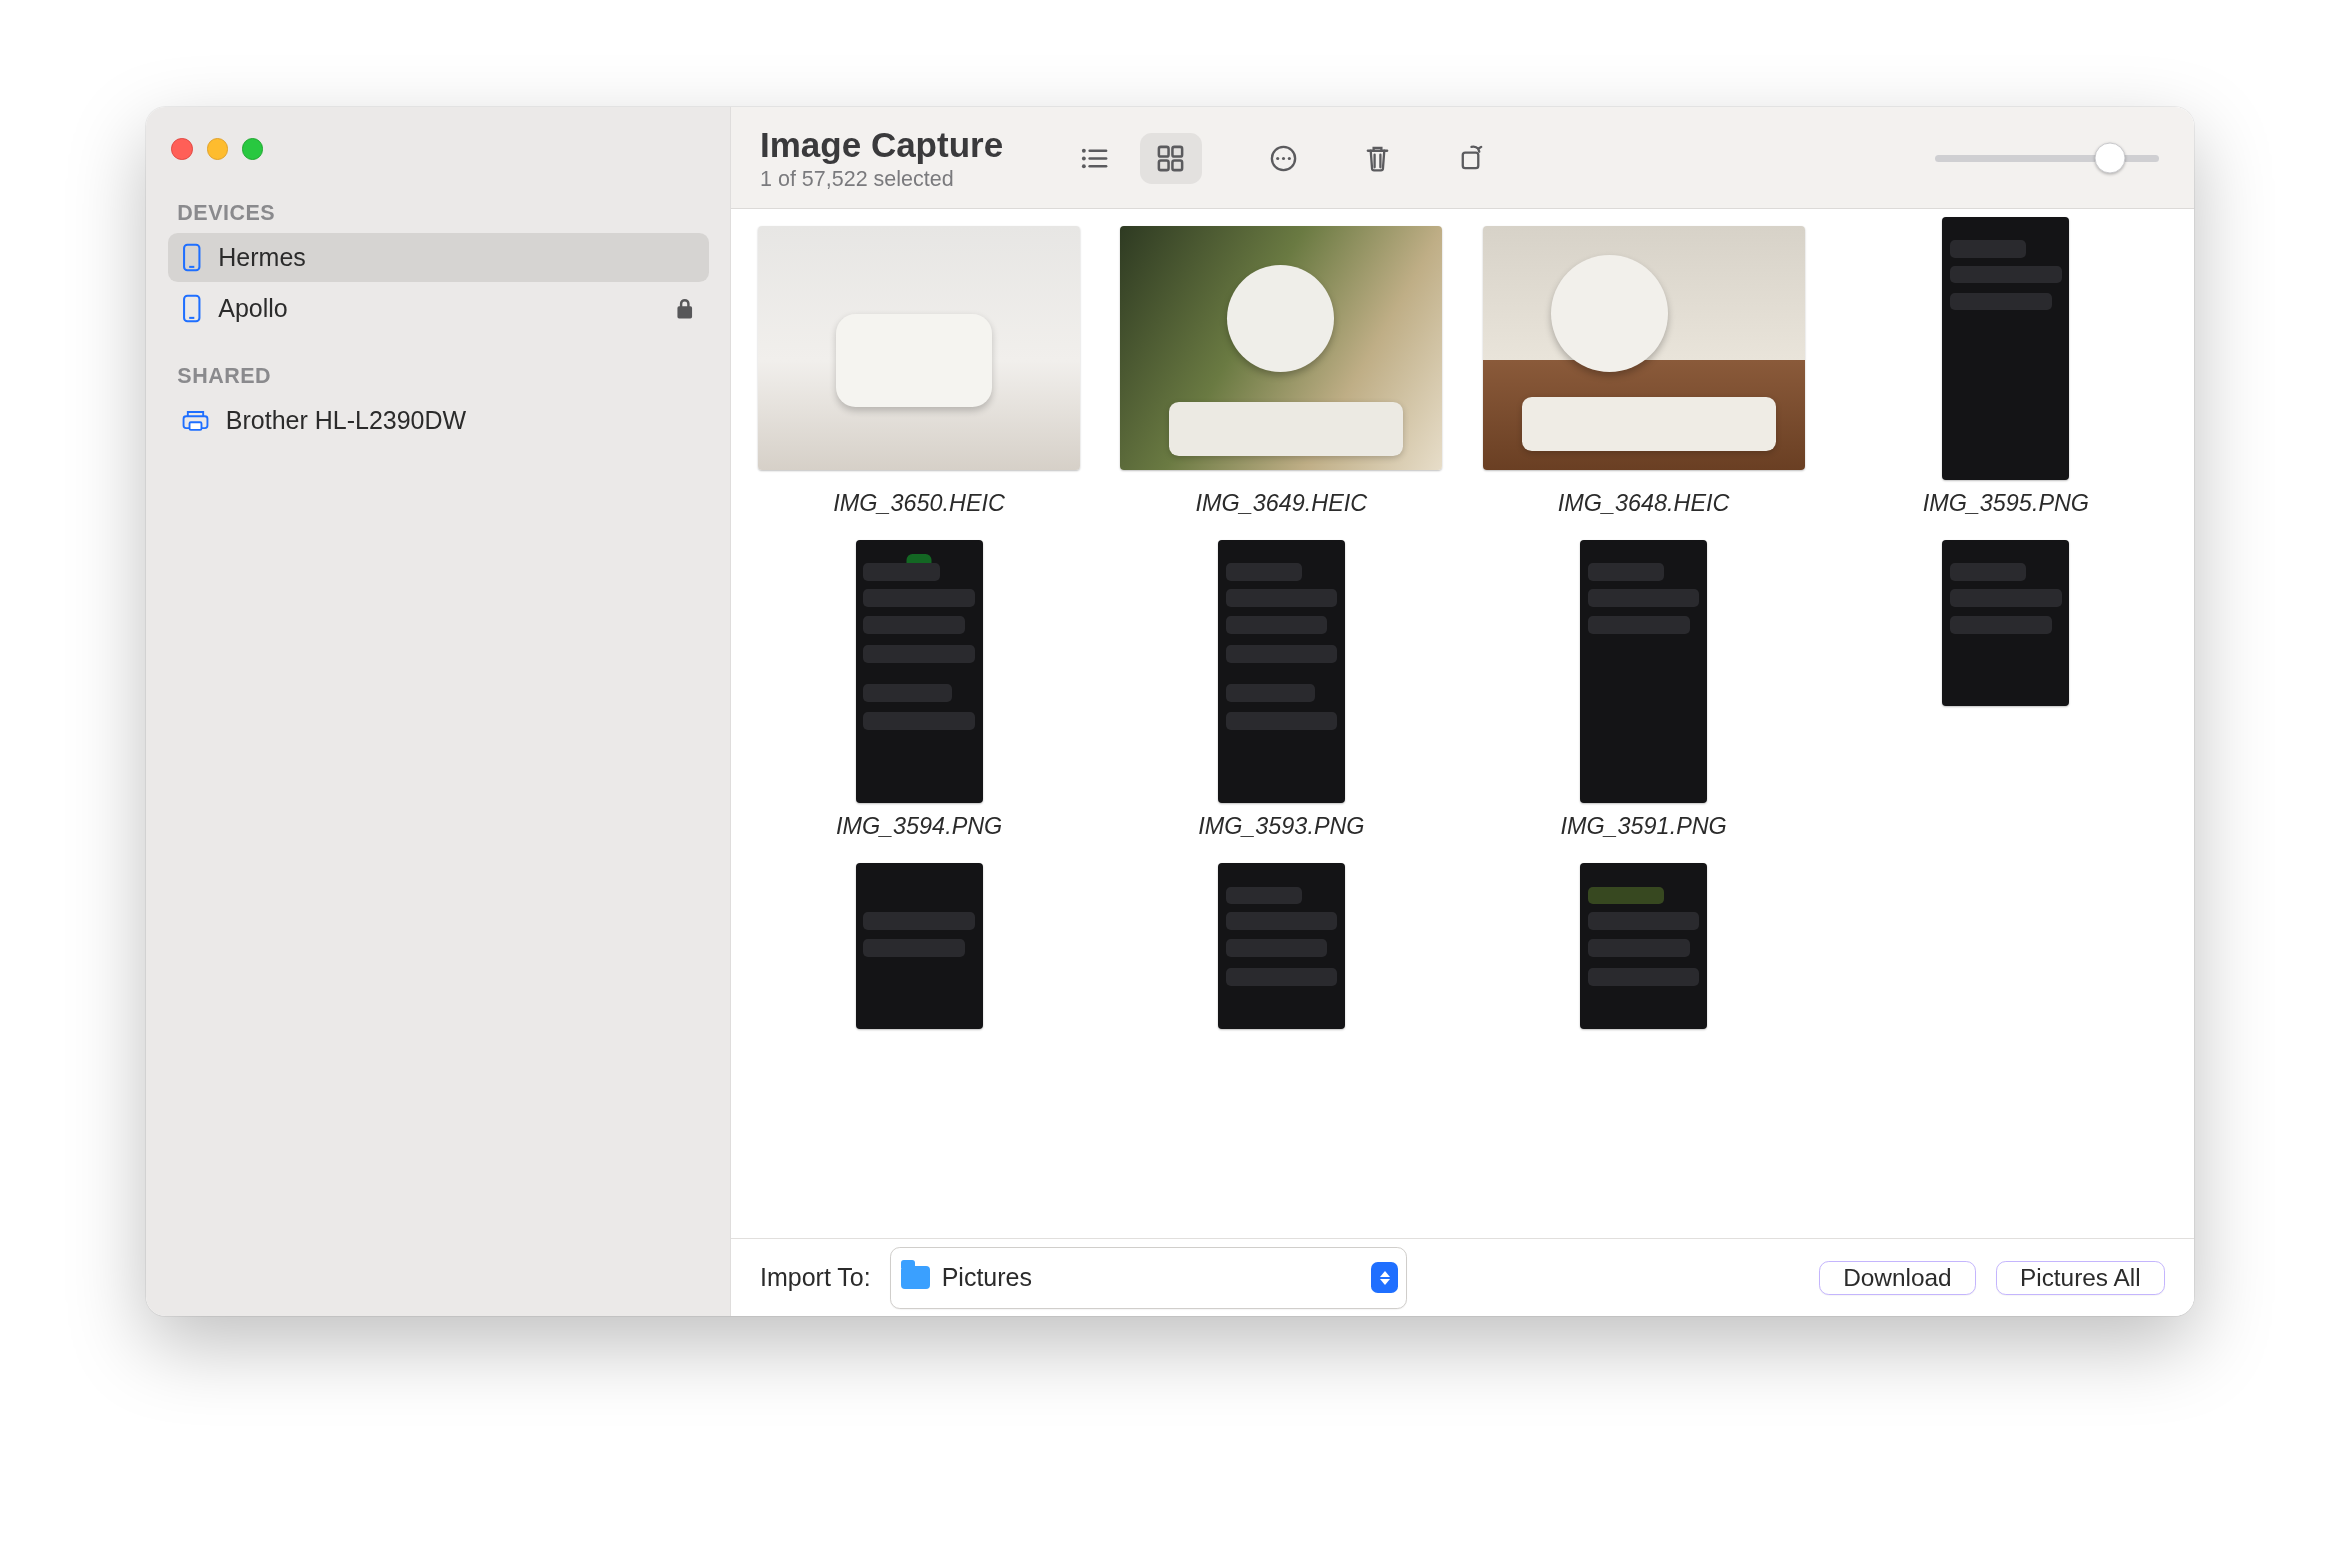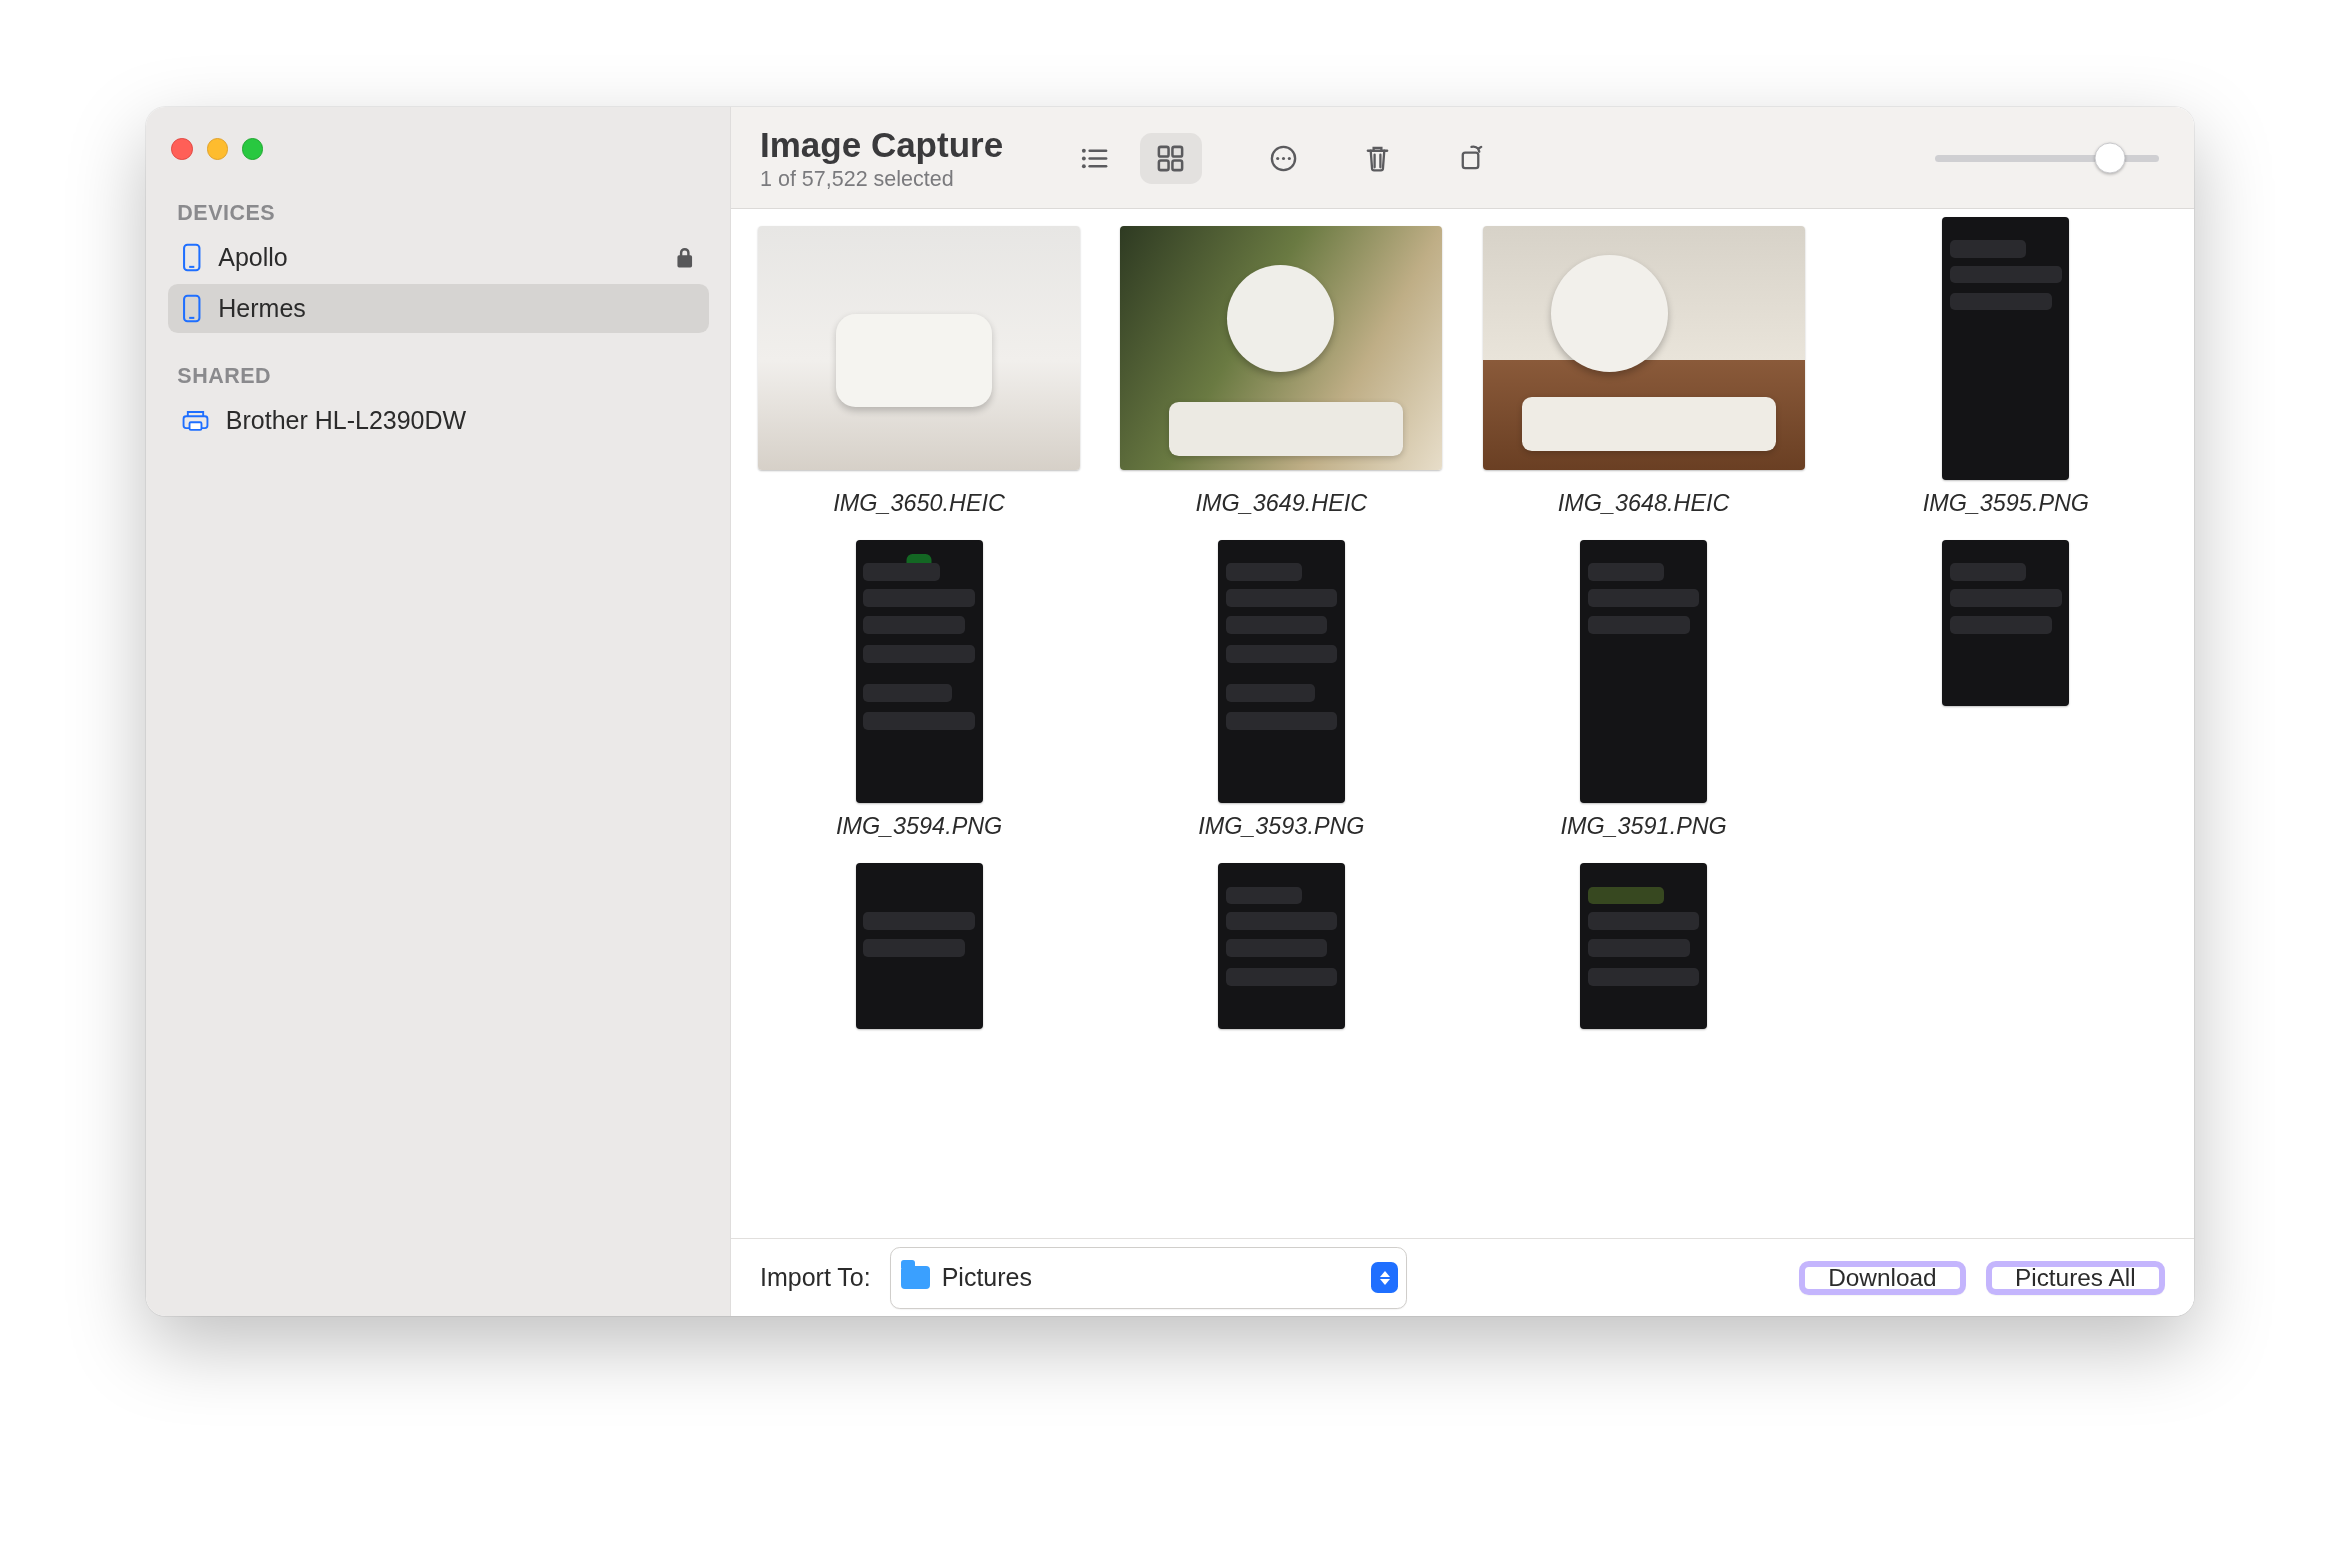--- a/index.html
+++ b/index.html
@@ -125,66 +125,66 @@
   .select .caret{
     width:27px;height:31px;border-radius:6.8px;background:#1f6fff;
     display:flex;flex-direction:column;align-items:center;justify-content:center;gap:2px;
   }
   .select .caret .tri{width:0;height:0;border-left:5.9px solid transparent;border-right:5.9px solid transparent;}
   .select .caret .up{border-bottom:6.8px solid #fff;}
   .select .caret .down{border-top:6.8px solid #fff;}
   .footer .spacer{flex:1;}
   .btn {
     height:34px; padding:0 23.4px; border-radius:9.8px;
-    border:6px solid #c4b5fd; background:#ffffff;
+    border:1px solid #c4b5fd; background:#ffffff;
     font-size:24.4px; color:#2b2b2b;
     display:flex; align-items:center;
     box-shadow: 0 1px 1px rgba(0,0,0,0.04);
   }
 </style>
 </head>
 <body>
 <div class="canvas">
 <div class="window">
 
   <aside class="sidebar">
     <div class="traffic">
       <div class="tl red"></div>
       <div class="tl yellow"></div>
       <div class="tl green"></div>
     </div>
 
     <div class="section-label">DEVICES</div>
+
+    <div class="row selected">
+      <span class="icon phone-icon">
+        <svg viewBox="0 0 24 34" fill="none" stroke="#1f6fff" stroke-width="2.4">
+              <rect x="3" y="2" width="18" height="30" rx="4"></rect>
+              <line x1="9" y1="28" x2="15" y2="28"></line>
+            </svg>
+      </span>
+      <span>Hermes</span>
+    </div>
 
     <div class="row">
       <span class="icon phone-icon">
         <svg viewBox="0 0 24 34" fill="none" stroke="#1f6fff" stroke-width="2.4">
               <rect x="3" y="2" width="18" height="30" rx="4"></rect>
               <line x1="9" y1="28" x2="15" y2="28"></line>
             </svg>
       </span>
       <span>Apollo</span>
       <span class="spacer"></span>
       <span class="icon lock-icon">
         <svg viewBox="0 0 24 28" fill="#575759">
               <path d="M6 11V8a6 6 0 0112 0v3h1a2 2 0 012 2v11a2 2 0 01-2 2H5a2 2 0 01-2-2V13a2 2 0 012-2h1zm3 0h6V8a3 3 0 10-6 0v3z"></path>
             </svg>
       </span>
     </div>
 
-    <div class="row selected">
-      <span class="icon phone-icon">
-        <svg viewBox="0 0 24 34" fill="none" stroke="#1f6fff" stroke-width="2.4">
-              <rect x="3" y="2" width="18" height="30" rx="4"></rect>
-              <line x1="9" y1="28" x2="15" y2="28"></line>
-            </svg>
-      </span>
-      <span>Hermes</span>
-    </div>
-
     <div class="section-label" style="margin-top:31px">SHARED</div>
 
     <div class="row">
       <span class="icon printer-icon">
         <svg viewBox="0 0 34 28" fill="none" stroke="#1f6fff" stroke-width="2.2">
               <rect x="3" y="9" width="28" height="14" rx="3"></rect>
               <path d="M8 9V4h18v5"></path>
               <rect x="10" y="16" width="14" height="9" rx="1.5" fill="#fff"></rect>
             </svg>
       </span>

